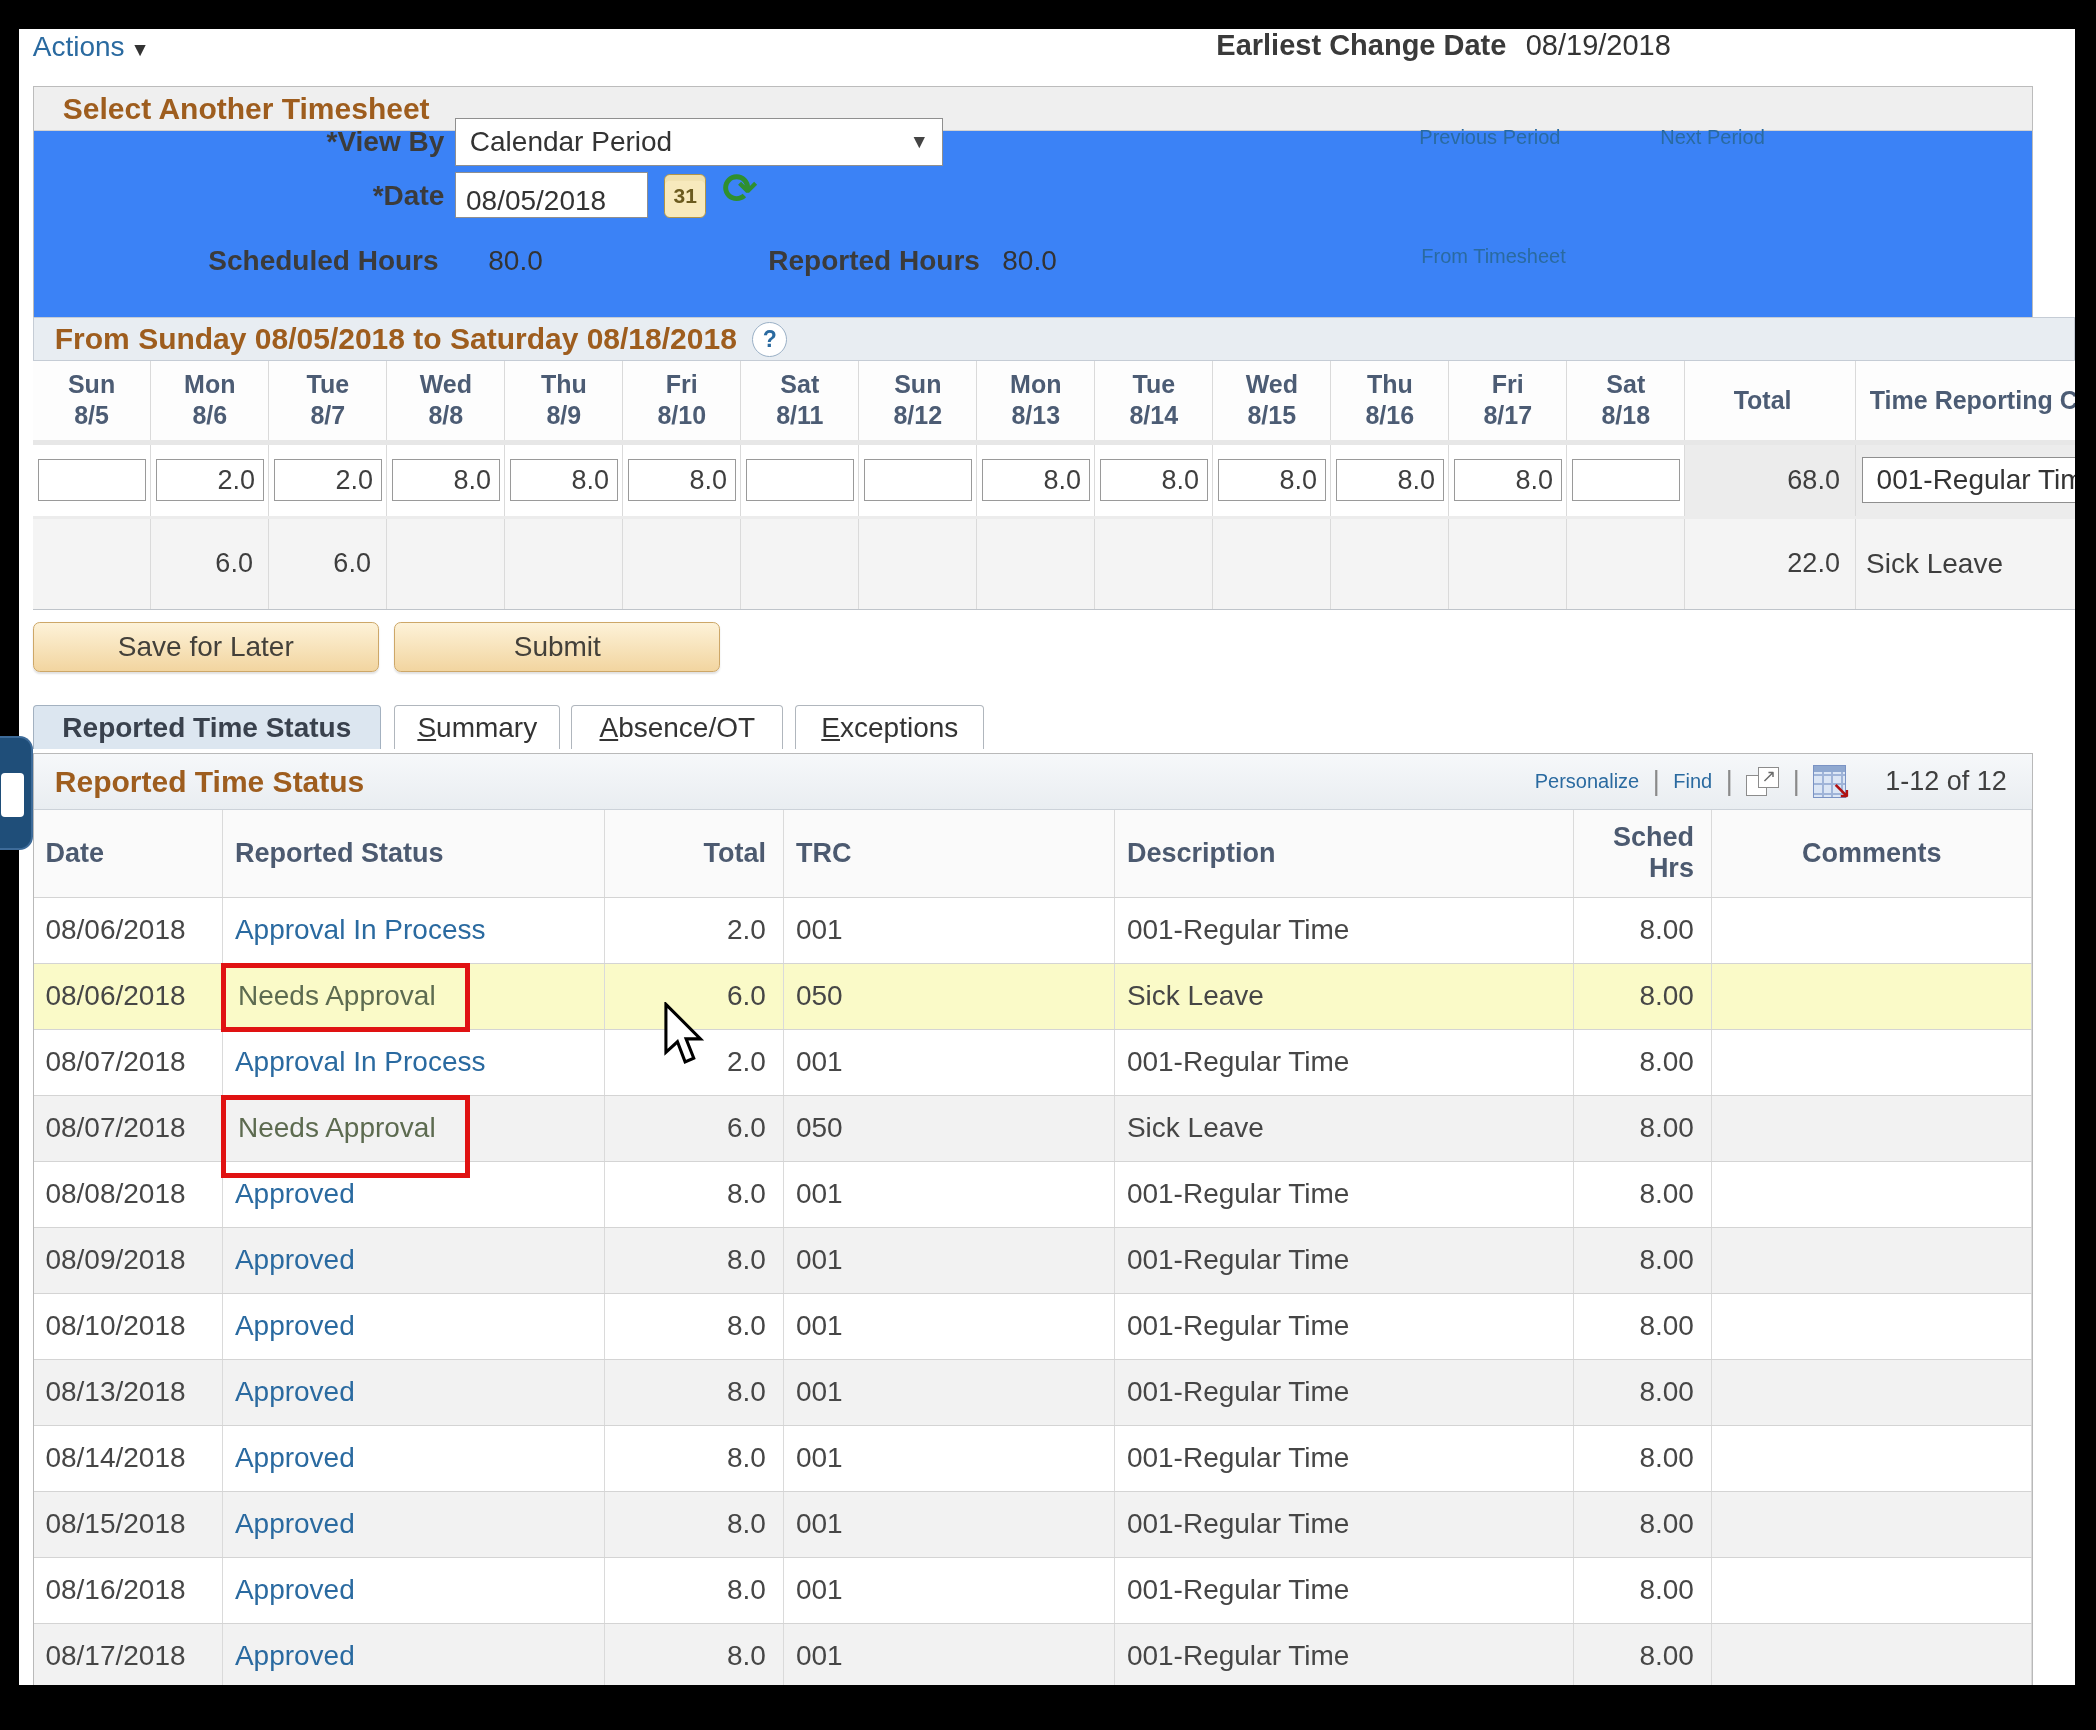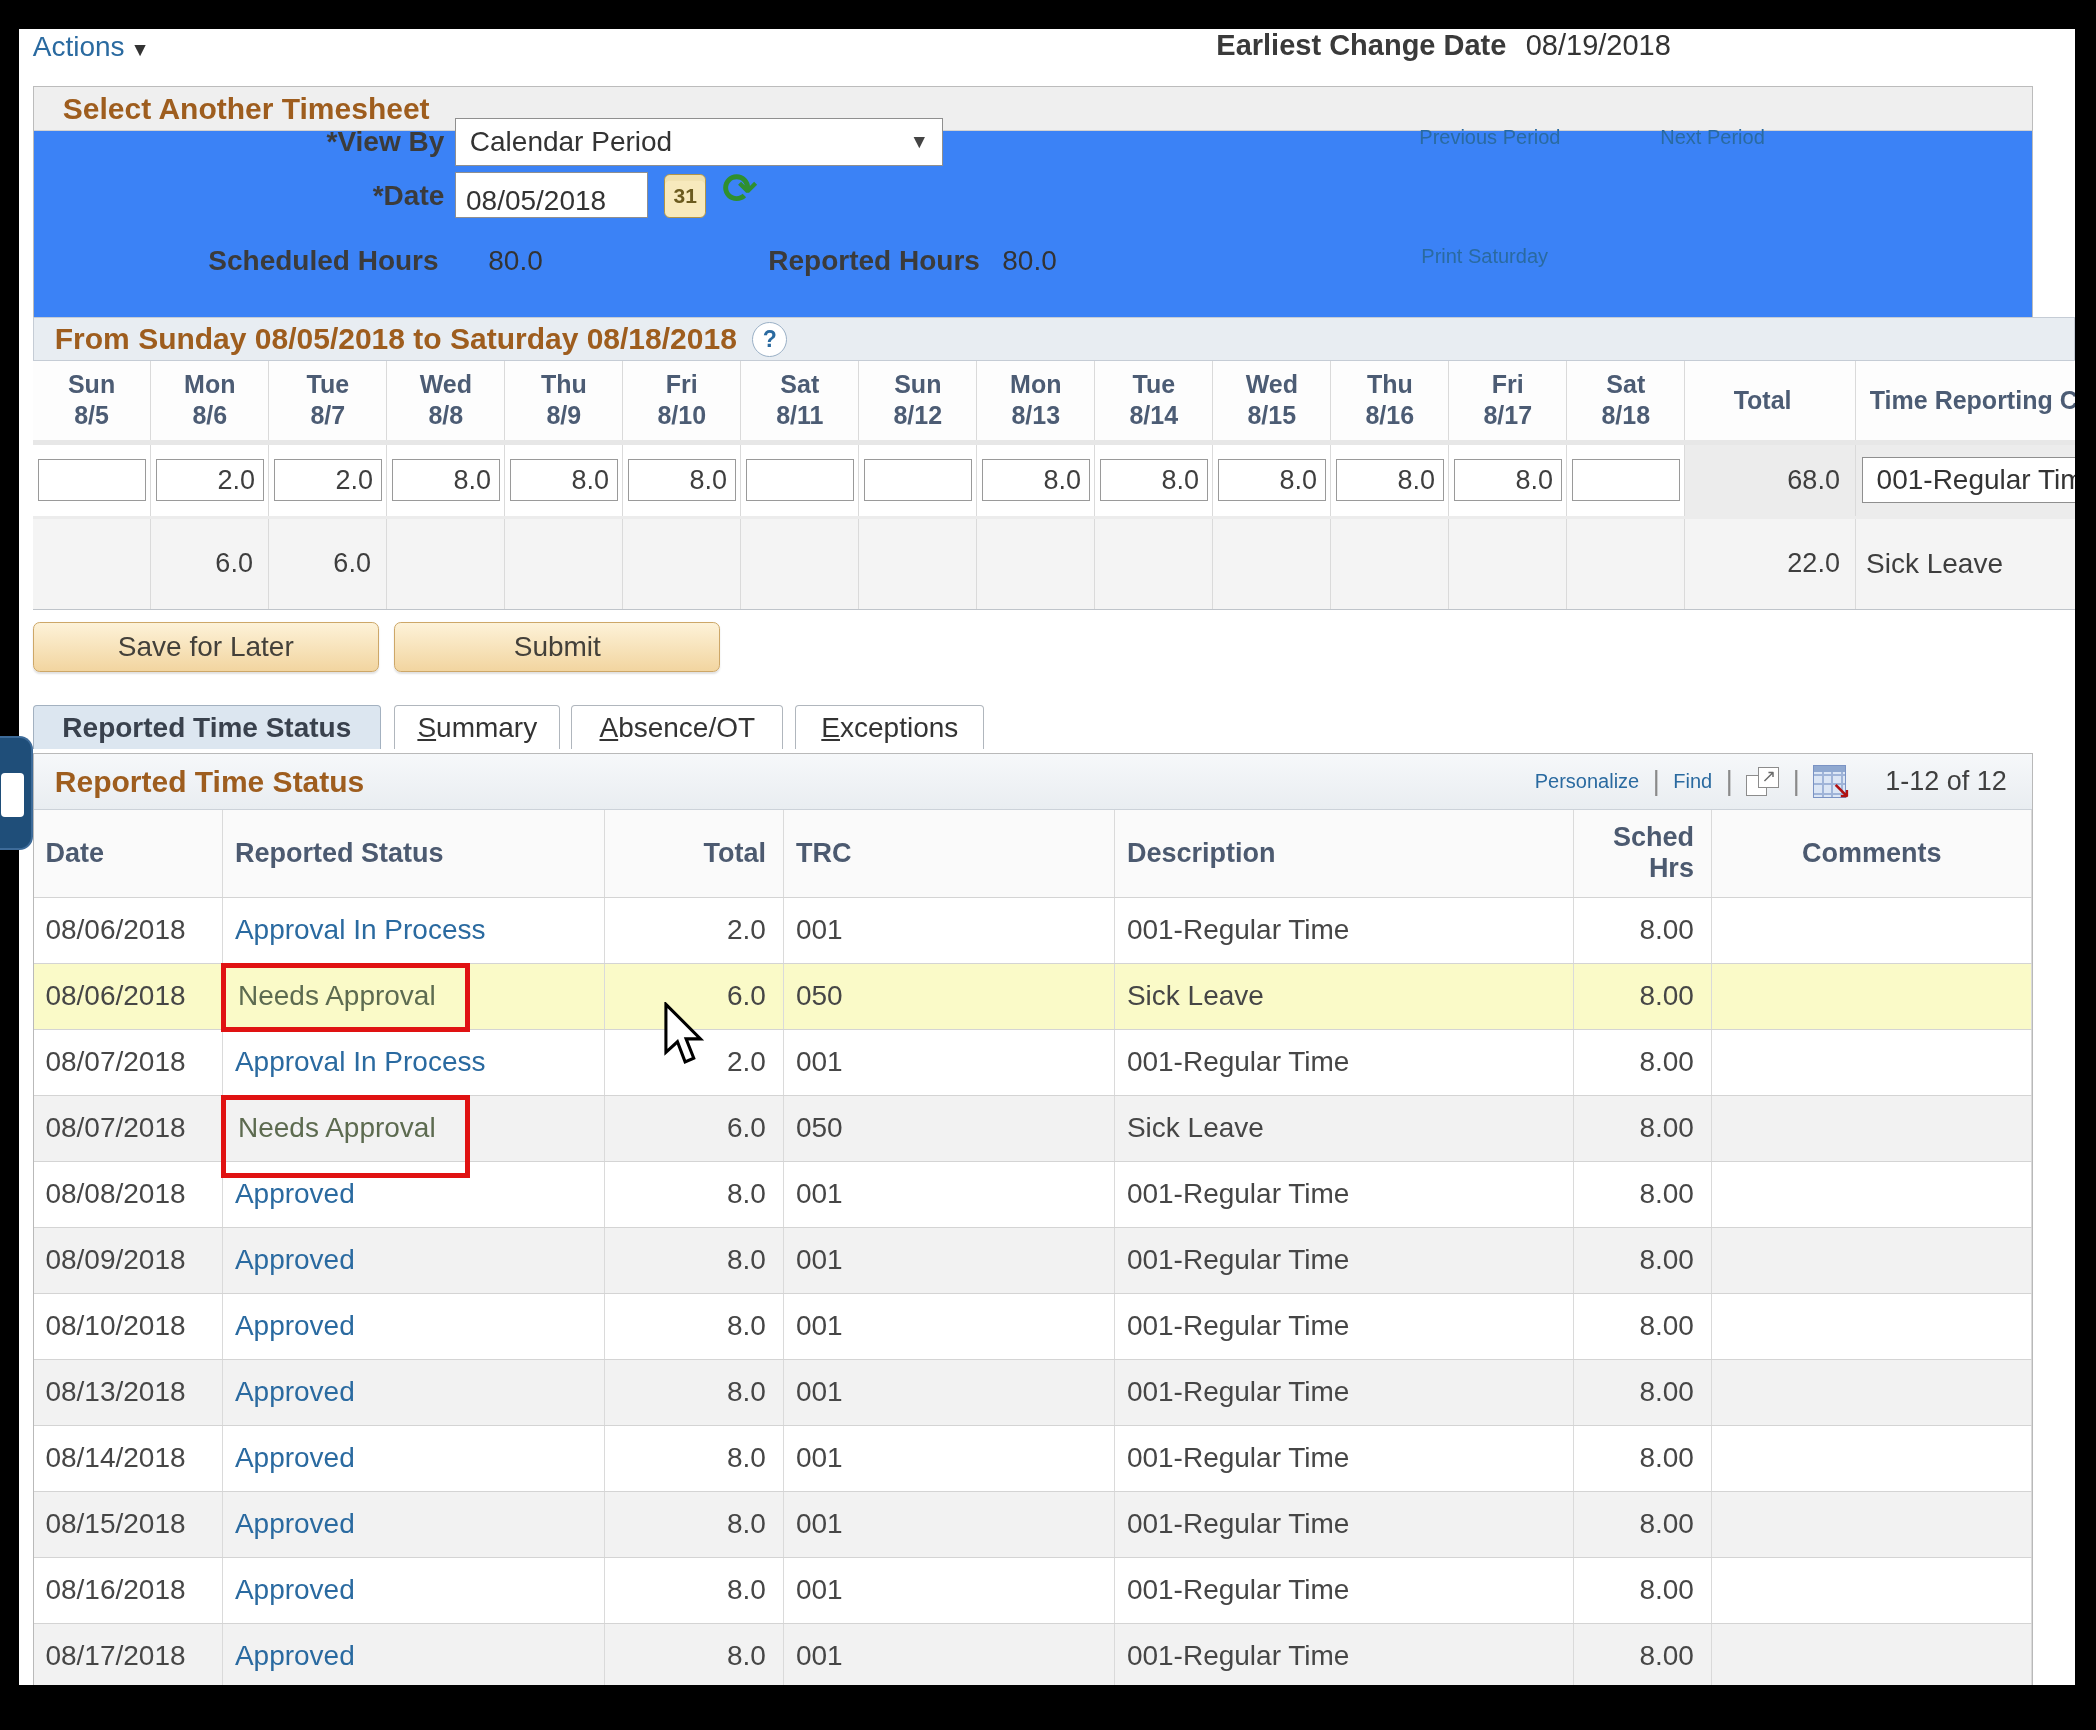--- a/index.html
+++ b/index.html
@@ -137,21 +137,21 @@
     <div class="abs text-input" style="left:436px; top:143px; width:193px; height:46px;">
       <span>08/05/2018</span>
     </div>
     <div class="abs cal-icon" style="left:645px; top:145px;">31</div>
     <div class="abs refresh-icon" style="left:703px; top:139px;">⟳</div>
 
     <div class="abs lbl" style="left:189px; top:216px;">Scheduled Hours</div>
     <div class="abs plain-val" style="left:469px; top:216px;">80.0</div>
     <div class="abs lbl" style="left:749px; top:216px;">Reported Hours</div>
     <div class="abs plain-val" style="left:983px; top:216px;">80.0</div>
-    <div class="abs blue-link" style="left:1402px; top:216px;">Print Saturday</div>
+    <div class="abs blue-link" style="left:1402px; top:216px;">From Timesheet</div>
 
     <div class="abs grid-wrap">
       <div class="grid-bar">
         <span class="ttl">From Sunday 08/05/2018 to Saturday 08/18/2018</span>
         <span class="help-circle">?</span>
       </div>
       <table class="grid">
         <colgroup id="grid-cols">
             <col style="width: 118px;">
             <col style="width: 118px;">

